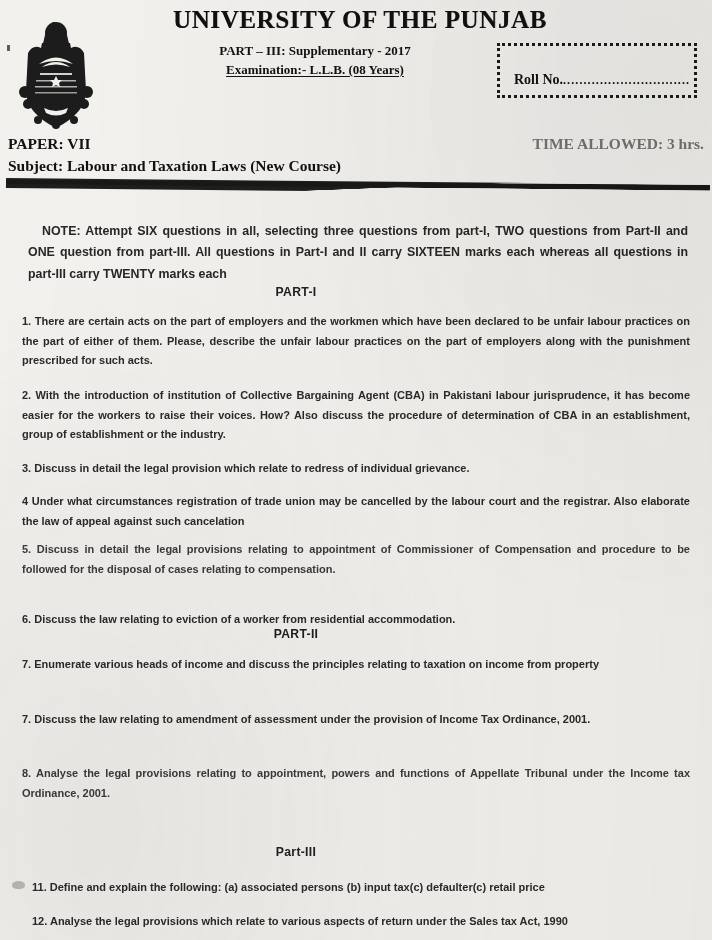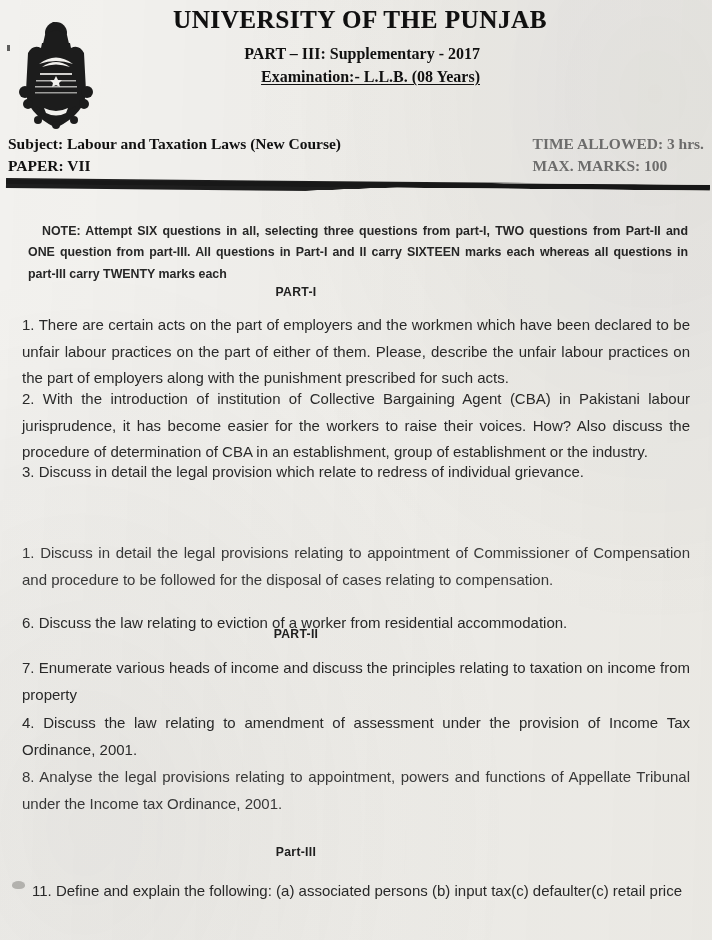--- a/index.html
+++ b/index.html
@@ -68,24 +68,24 @@
     color: #101010;
     text-shadow: 0.4px 0.3px 0 rgba(40,40,40,0.45);
     padding-left: 8px;
   }
 
   .exam-block {
     position: absolute;
     left: 150px;
     top: 42px;
     width: 330px;
-    text-align: right;
-    font-family: "Liberation Serif", serif;
-    font-weight: bold;
-    font-size: 16px;
+    text-align: center;
+    font-family: "Liberation Serif", serif;
+    font-weight: bold;
+    font-size: 13px;
     color: #111;
     line-height: 1.45;
   }
   .exam-line2 {
     text-decoration: underline;
     text-underline-offset: 2px;
   }
 
   .rollno-box {
     position: absolute;
@@ -185,22 +185,22 @@
     font-weight: bold;
     letter-spacing: 0.3px;
     color: #202020;
     left: -60px;
   }
 
   .q {
     position: absolute;
     left: 22px;
     width: 668px;
-    font-size: 15px;
-    font-weight: normal;
+    font-size: 11px;
+    font-weight: bold;
     line-height: 1.78;
     color: #2a2a2a;
     text-align: justify;
   }
   .q.lighter { color: #3a3a3a; }
 
   
   #part1-head { top: 285px; }
   #q1  { top: 312px; }
   #q2  { top: 386px; }
@@ -272,51 +272,57 @@
   </div>
   <div class="speck"></div>
 
   <div class="uni-title">UNIVERSITY OF THE PUNJAB</div>
 
   <div class="exam-block">
     <div>PART – III: Supplementary - 2017</div>
     <div class="exam-line2">Examination:- L.L.B. (08 Years)</div>
   </div>
 
+  <div class="rollno-box">
+    <div class="rollno-label">
+      <span>Roll No.</span><span class="rollno-dots">...............................</span>
+    </div>
+  </div>
 
   <div class="subject-wrap">
     <div class="subject-left">
+      <div>PAPER: VII</div>
       <div>Subject: Labour and Taxation Laws (New Course)</div>
-      <div>PAPER: VII</div>
     </div>
     <div class="subject-right">
       <div>TIME ALLOWED: 3 hrs.</div>
-      <div>MAX. MARKS: 100</div>
     </div>
   </div>
 
   <div class="rule"></div>
 
   <div class="note">
     <span class="indent">NOTE: Attempt SIX questions in all, selecting three questions from part-I, TWO questions from Part-II and ONE question from part-III.   All questions in Part-I  and II carry SIXTEEN marks each whereas all questions in part-III carry TWENTY marks each</span>
   </div>
 
   <div class="part-head" id="part1-head">PART-I</div>
 
   <div class="q" id="q1">1. There are certain acts on the part of employers and the workmen which have been declared to be unfair labour practices on the part of either of them. Please, describe the unfair labour practices on the part of employers along with the punishment prescribed for such acts.</div>
   <div class="q" id="q2">2. With the introduction of institution of Collective Bargaining Agent (CBA) in Pakistani labour jurisprudence, it has become easier for the workers to raise their voices. How? Also discuss the procedure of determination of CBA in an establishment, group of establishment or the industry.</div>
   <div class="q" id="q3">3. Discuss in detail the legal provision which relate to redress of individual grievance.</div>
-  <div class="q lighter" id="q5">1. Discuss in detail the legal provisions relating to appointment of Commissioner of Compensation and procedure to be followed for the disposal of cases relating to compensation.</div>
+  <div class="q" id="q4">4 Under what circumstances registration of trade union may be cancelled by the labour court and the registrar. Also elaborate the law of appeal against such cancelation</div>
+  <div class="q lighter" id="q5">5. Discuss in detail the legal provisions relating to appointment of Commissioner of Compensation and procedure to be followed for the disposal of cases relating to compensation.</div>
   <div class="q" id="q6">6. Discuss the law relating to eviction of a worker from residential accommodation.</div>
 
   <div class="part-head" id="part2-head">PART-II</div>
 
   <div class="q" id="q7">7. Enumerate various heads of income and discuss the principles relating to taxation on income from property</div>
-  <div class="q" id="q8">4. Discuss the law relating to amendment of assessment under the provision of Income Tax Ordinance, 2001.</div>
+  <div class="q" id="q8">7. Discuss the law relating to amendment of assessment under the provision of Income Tax Ordinance, 2001.</div>
   <div class="q lighter" id="q9">8.  Analyse the legal provisions relating to appointment, powers and functions of Appellate Tribunal under the Income tax Ordinance, 2001.</div>
 
   <div class="part-head" id="part3-head">Part-III</div>
 
   <div class="bullet-mark"></div>
   <div class="q" id="q11">11. Define and explain the following: (a) associated persons (b) input tax(c) defaulter(c) retail price</div>
+  <div class="q" id="q12">12. Analyse the legal provisions which relate to various aspects of return under the Sales tax Act, 1990</div>
 
   <div class="scan-grain"></div>
 </div>
 
 </body></html>

